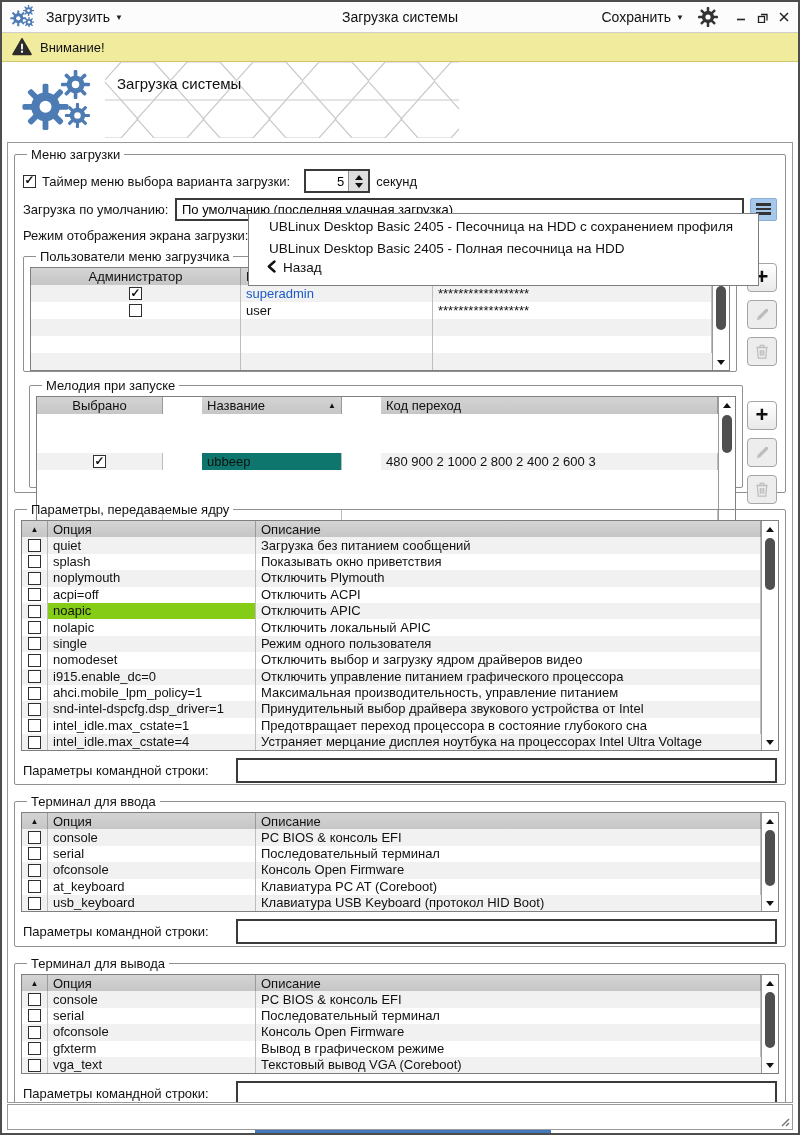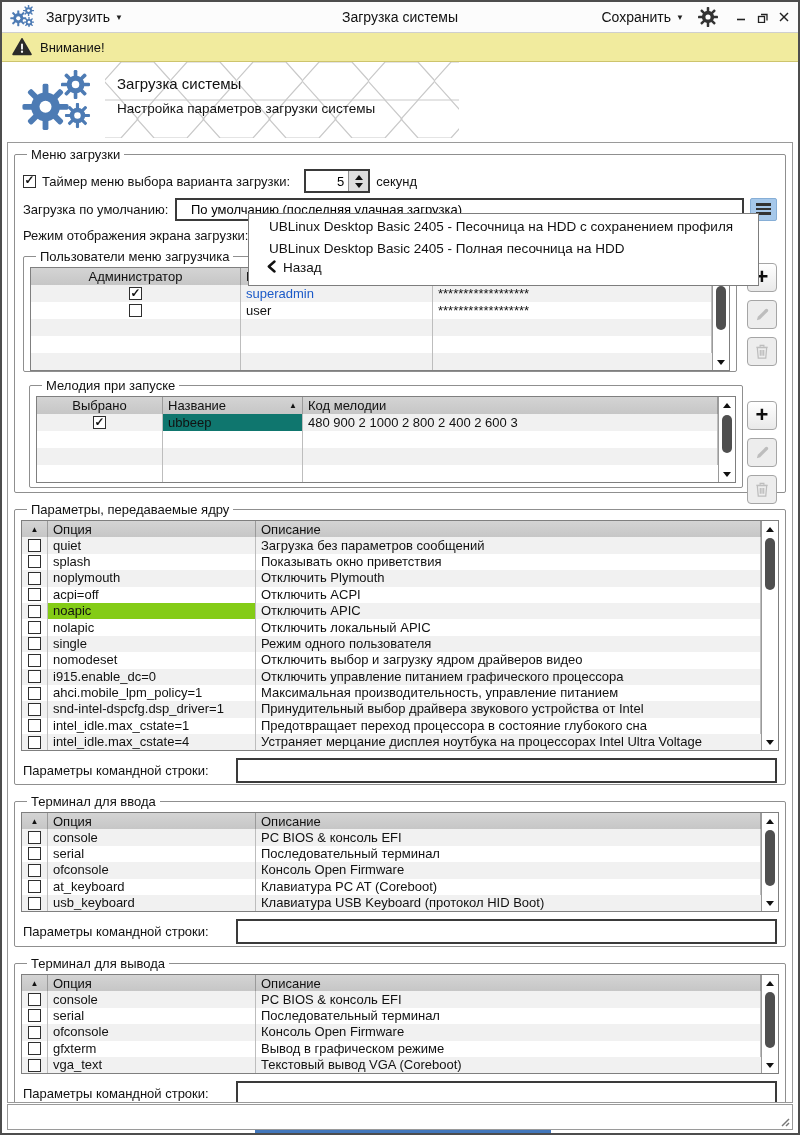--- a/index.html
+++ b/index.html
@@ -43,39 +43,39 @@
   .cb { width:13px; height:13px; border:1px solid #2e2e2e; background:#fff; display:inline-flex; align-items:center; justify-content:center; font-size:12px; font-weight:bold; line-height:1; flex:0 0 auto; }
   .cb.on::after { content:"\2713"; margin-top:-2px; }
 
   
   .spin { display:flex; width:66px; height:24px; border:2px solid #3a3a3a; background:#fff; margin-left:8px; }
   .spin input { flex:1; min-width:0; border:0; outline:0; text-align:right; padding-right:4px; font:13px "Liberation Sans",sans-serif; }
   .spin .arrows { width:20px; background:#dedede; border-left:1px solid #8f8f8f; display:flex; flex-direction:column; align-items:center; justify-content:center; gap:3px; }
   .tri-up { width:0;height:0;border-left:4px solid transparent;border-right:4px solid transparent;border-bottom:5px solid #111; }
   .tri-dn { width:0;height:0;border-left:4px solid transparent;border-right:4px solid transparent;border-top:5px solid #111; }
 
-  .combo { flex:1; height:23px; border:2px solid #3a3a3a; background:#fff; font:13px "Liberation Sans",sans-serif; padding:0 14px; }
+  .combo { flex:1; height:23px; border:2px solid #3a3a3a; background:#fff; font:13px "Liberation Sans",sans-serif; padding:0 5px; }
   .hambtn { width:27px; height:23px; background:#a6c8ea; border:1px solid #86aed6; border-radius:2px; display:flex; flex-direction:column; align-items:center; justify-content:center; gap:2px; cursor:pointer; flex:0 0 auto; }
   .hambtn i { display:block; width:15px; height:2.4px; background:#333; }
 
   
   .tbl { display:flex; border:1px solid #7f7f7f; background:#fff; align-items:stretch; }
   .tgrid { flex:1; min-width:0; display:grid; align-content:start; }
   .hc { background:linear-gradient(#d4d4d4,#c6c6c6); border-right:1px solid #9a9a9a; padding:0 5px; height:17px; line-height:17px; white-space:nowrap; overflow:hidden; display:flex; align-items:center; }
   .hc:last-child { border-right:0; }
   .hc.center { justify-content:center; }
   .hc .sort { margin-left:auto; font-size:8px; }
   .hc .sortc { font-size:8px; margin:0 auto; }
   .bc { border-right:1px solid #bdbdbd; padding:0 5px; height:17px; line-height:16px; white-space:nowrap; overflow:hidden; display:flex; align-items:center; background:#fff; }
   .bc:last-child { border-right:0; }
   .bc.center { justify-content:center; }
   .link { color:#1b5ac8; cursor:pointer; }
 
   .g-users { grid-template-columns:210px 192px 1fr; }
-  .g-melody { grid-template-columns:126px 140px 1fr; }
+  .g-melody { grid-template-columns:126px 140px 1fr;gap:39px; }
   .g-opts { grid-template-columns:26px 208px 1fr; }
   .g-opts .bc, .g-opts .hc { height:16.4px; }
 
   
   .vsb { width:17px; border-left:1px solid #9a9a9a; position:relative; background:#fff; flex:0 0 auto; }
   .vsb .up,.vsb .dn { position:absolute; left:0; right:0; height:14px; display:flex; align-items:center; justify-content:center; }
   .vsb .up { top:1px; } .vsb .dn { bottom:1px; }
   .vsb .thumb { position:absolute; left:3px; right:3px; background:#4f4f4f; border-radius:5px; }
   .sb-users .thumb { top:18px; height:44px; }
   .sb-melody .thumb { top:18px; height:38px; }
@@ -188,21 +188,20 @@
       </defs>
       <rect width="354" height="76" fill="url(#hexp)"></rect>
     </svg>
     <svg class="hb-logo" width="78" height="62" viewBox="0 0 40 32" fill="#4d7bb4">
       <use href="#gear" x="0" y="7" width="24" height="24"></use>
       <use href="#gear" x="20" y="0" width="15" height="15"></use>
       <use href="#gear" x="22" y="17" width="13" height="13"></use>
     </svg>
     <div class="hb-text">
       <div class="hb-title">Загрузка системы</div>
-      <div class="hb-sub">Настройка параметров загрузки системы</div>
     </div>
   </div>
 
   <div class="main">
 
     <fieldset style="height:346px;">
       <legend>Меню загрузки</legend>
 
       <div class="frow">
         <span class="cb on"></span>
@@ -271,21 +270,21 @@
           </div>
         </div>
       </fieldset>
 
       <fieldset class="subfs" style="height:110px;margin-left:8px;">
         <legend>Мелодия при запуске</legend>
         <div class="tbl">
           <div class="tgrid g-melody">
               <div class="hc center">Выбрано</div>
               <div class="hc">Название<span class="sort">▲</span></div>
-              <div class="hc">Код мелодии</div>
+              <div class="hc">Код переход</div>
               <div class="bc center x" style="background: rgb(241, 241, 241);">
                 <span class="cb on"></span>
               </div>
               <div class="bc" style="background: #0f766e;">ubbeep</div>
               <div class="bc" style="background: rgb(241, 241, 241);">480 900 2 1000 2 800 2 400 2 600 3</div>
               <div class="bc center"></div>
               <div class="bc"></div>
               <div class="bc"></div>
               <div class="bc center x" style="background: rgb(241, 241, 241);"></div>
               <div class="bc" style="background: rgb(241, 241, 241);"></div>
@@ -351,21 +350,21 @@
         <div class="tgrid g-opts">
             <div class="hc">
               <span class="sortc">▲</span>
             </div>
             <div class="hc">Опция</div>
             <div class="hc">Описание</div>
             <div class="bc x" style="background: rgb(241, 241, 241);">
               <span class="cb" style="margin: 0px auto;"></span>
             </div>
             <div class="bc" style="background: rgb(241, 241, 241);">quiet</div>
-            <div class="bc" style="background: rgb(241, 241, 241);">Загрузка без параметров сообщений</div>
+            <div class="bc" style="background: rgb(241, 241, 241);">Загрузка без питанием сообщений</div>
             <div class="bc ">
               <span class="cb" style="margin: 0px auto;"></span>
             </div>
             <div class="bc">splash</div>
             <div class="bc">Показывать окно приветствия</div>
             <div class="bc x" style="background: rgb(241, 241, 241);">
               <span class="cb" style="margin: 0px auto;"></span>
             </div>
             <div class="bc" style="background: rgb(241, 241, 241);">noplymouth</div>
             <div class="bc" style="background: rgb(241, 241, 241);">Отключить Plymouth</div>

